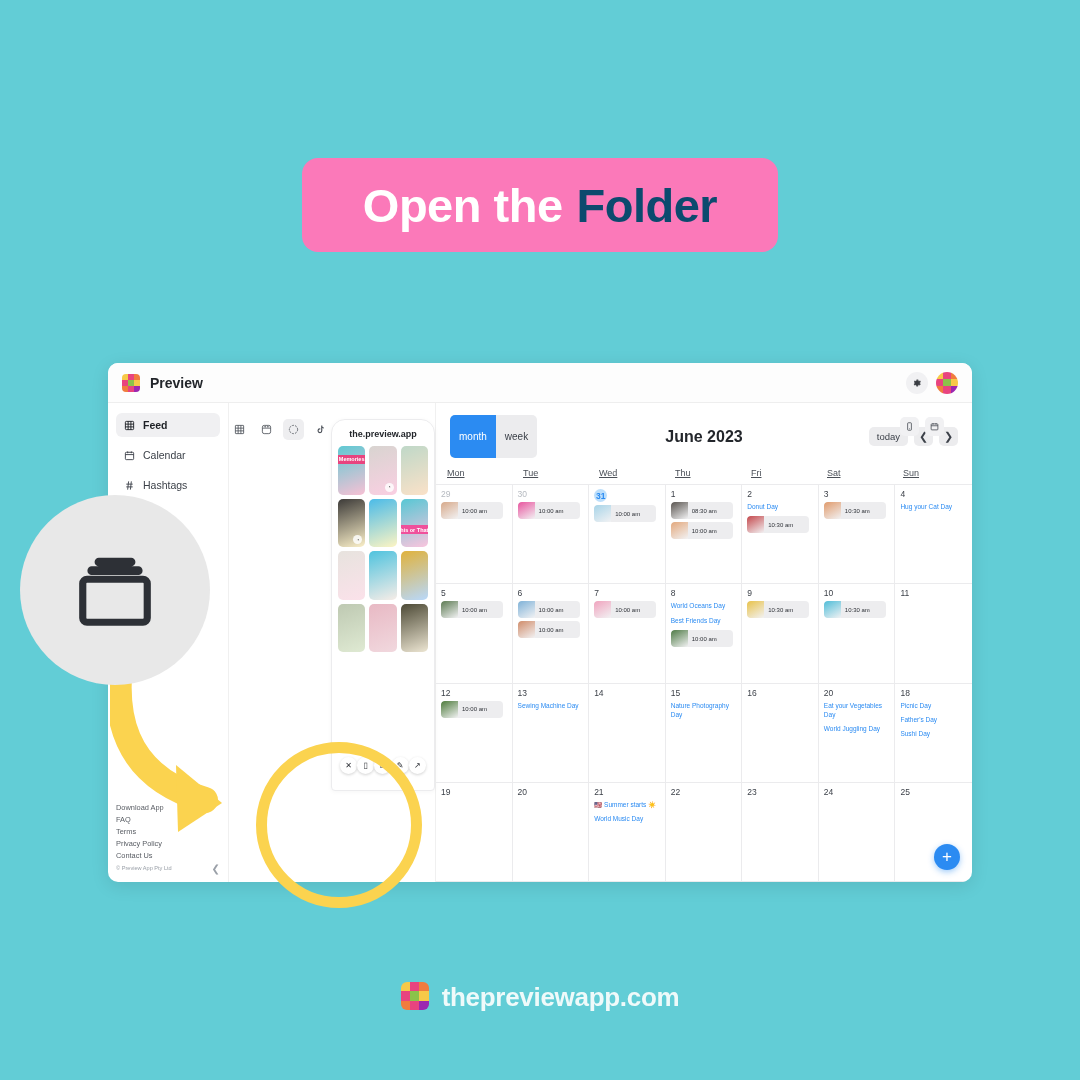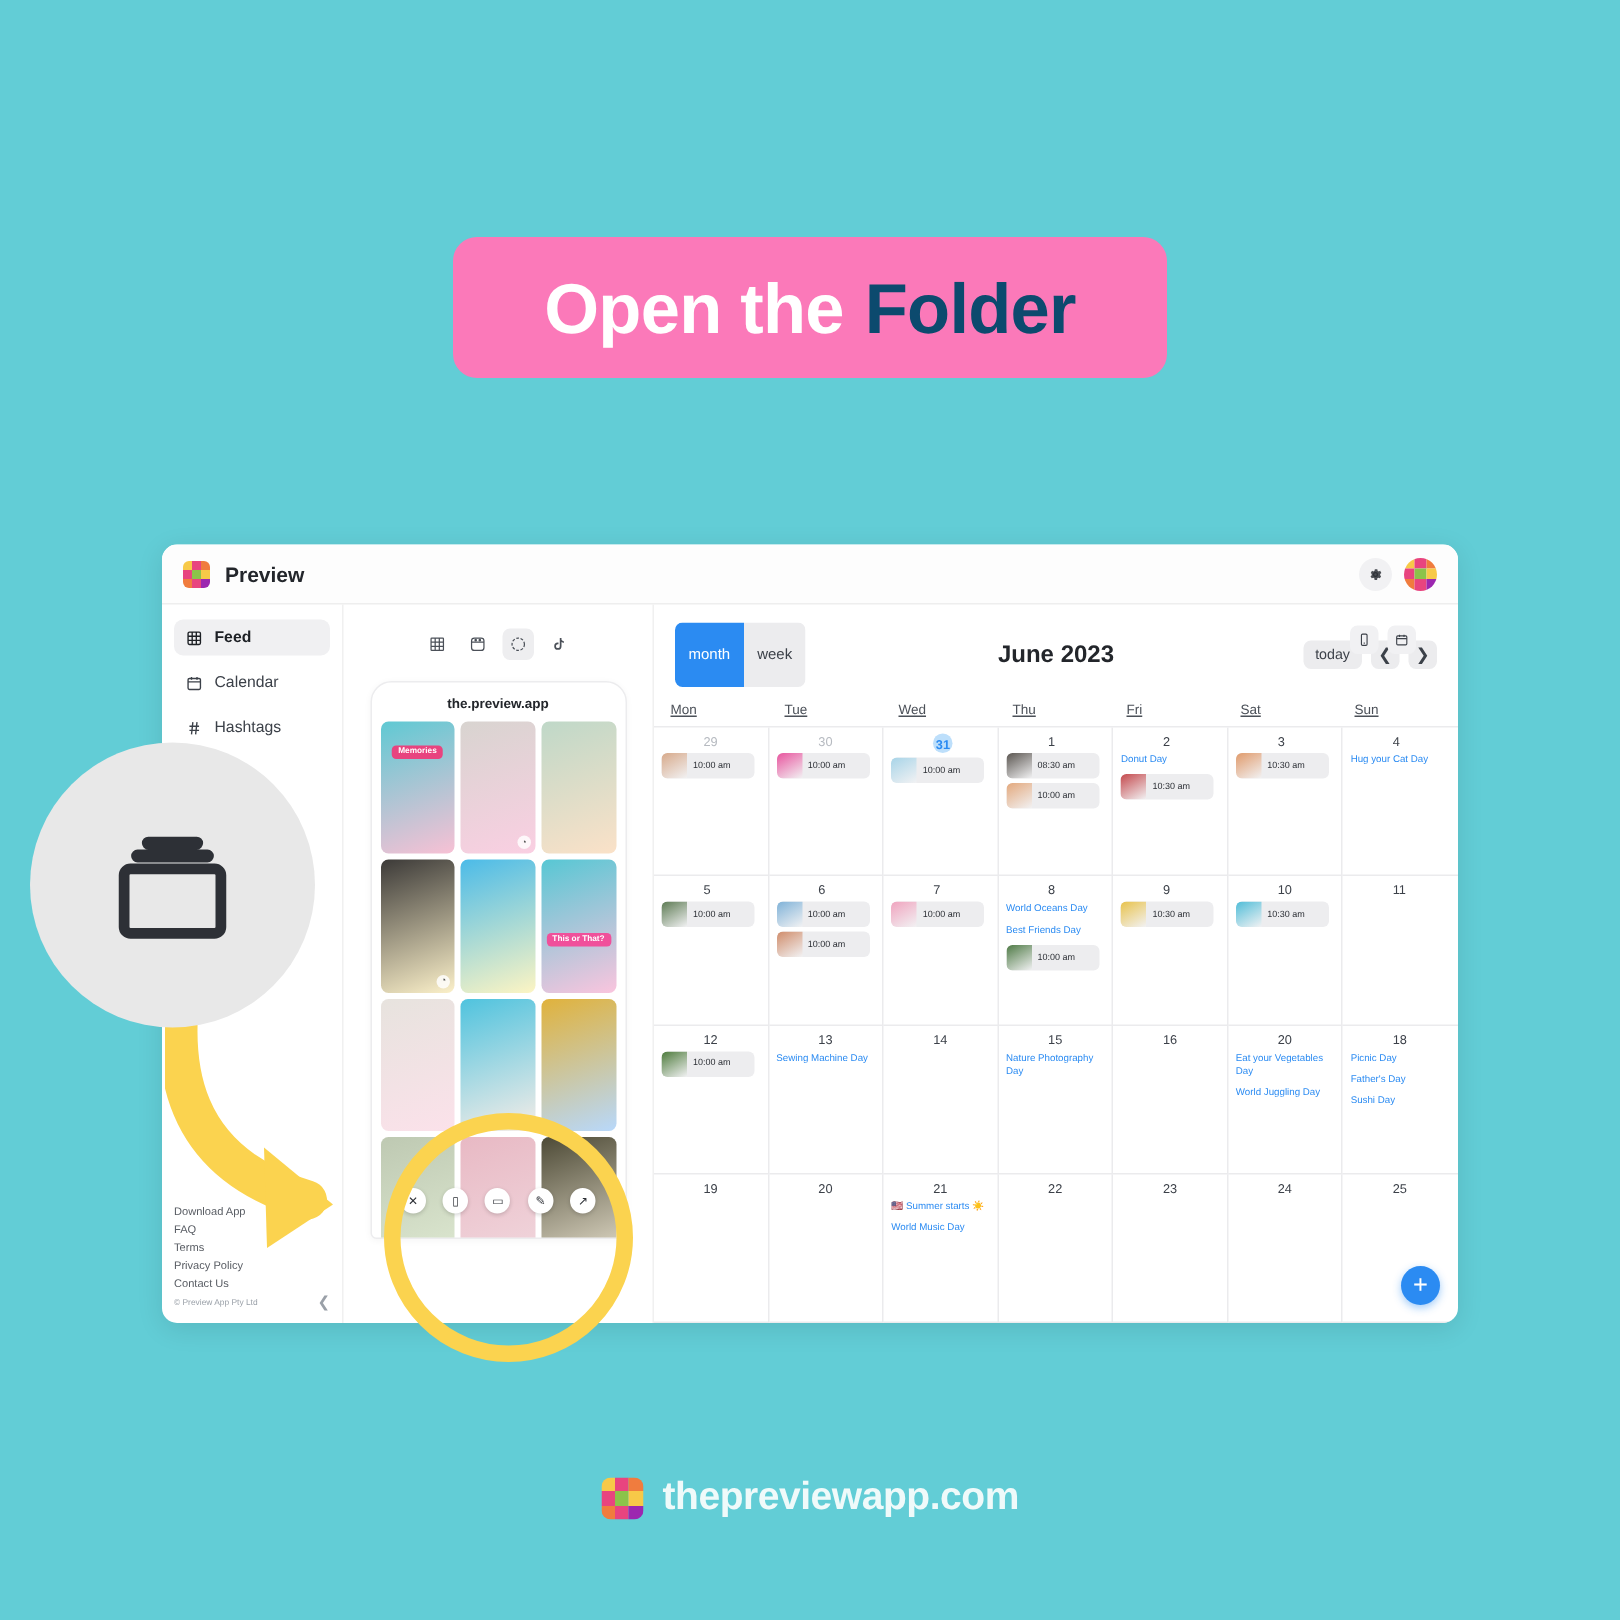--- a/index.html
+++ b/index.html
@@ -90,21 +90,21 @@
   #sidebar-footer .fl { display: block; }
   #copyright { font-size: 5.6px; color: #9aa0a8; margin-top: 5px; }
   #collapse-btn {
     position: absolute; right: 8px; bottom: 8px;
     font-size: 10px; color: #9aa0a8;
   }
 
   
   #preview-col {
     width: 207px; flex: 0 0 207px;
-    display: flex; flex-direction: column; align-items: center;
+    display: flex; flex-direction: row; 
     padding-top: 16px;
     border-right: 1px solid #f0f0f0;
     position: relative;
   }
   #view-tabs { display: flex; gap: 6px; margin-bottom: 14px; }
   .vtab {
     width: 21px; height: 21px; border-radius: 5px;
     display: flex; align-items: center; justify-content: center;
     color: #4b5058;
   }
@@ -188,21 +188,21 @@
     border-top: 1px solid #ebebed;
     flex: 1;
   }
   .cell {
     border-right: 1px solid #ebebed;
     border-bottom: 1px solid #ebebed;
     padding: 4px 5px;
     overflow: hidden;
   }
   .cell:nth-child(7n) { border-right: none; }
-  .daynum { font-size: 8.5px; color: #3c4149; margin-bottom: 3px; margin-left: 28px; }
+  .daynum { font-size: 8.5px; color: #3c4149; margin-bottom: 3px; }
   .daynum.muted { color: #b6bac0; }
   .daynum.today {
     background: #BDDFFB; color: #2B8BF2; border-radius: 50%;
     width: 13px; height: 13px; display: flex; align-items: center; justify-content: center;
     font-weight: bold;
   }
   .ev-img {
     display: flex; align-items: center; gap: 4px;
     background: #ededef; border-radius: 4px;
     margin-bottom: 3px; overflow: hidden;
@@ -235,21 +235,21 @@
   #highlight-ring {
     position: absolute; left: 256px; top: 742px;
     width: 166px; height: 166px; border-radius: 50%;
     border: 11px solid #FBD34F;
     z-index: 21;
   }
 
   
   #footer-brand {
     position: absolute; left: 0; right: 0; top: 982px;
-    display: flex; align-items: flex-end; justify-content: center; gap: 13px;
+    display: flex; align-items: flex-start; justify-content: center; gap: 13px;
   }
   #footer-logo {
     width: 28px; height: 28px; border-radius: 6px;
     display: grid; grid-template-columns: repeat(3,1fr); grid-template-rows: repeat(3,1fr);
     overflow: hidden;
   }
   #footer-logo i { display: block; }
   #footer-url { font-size: 26px; font-weight: bold; color: #EFFAFA; letter-spacing: -0.3px; }
 </style>
 </head>

